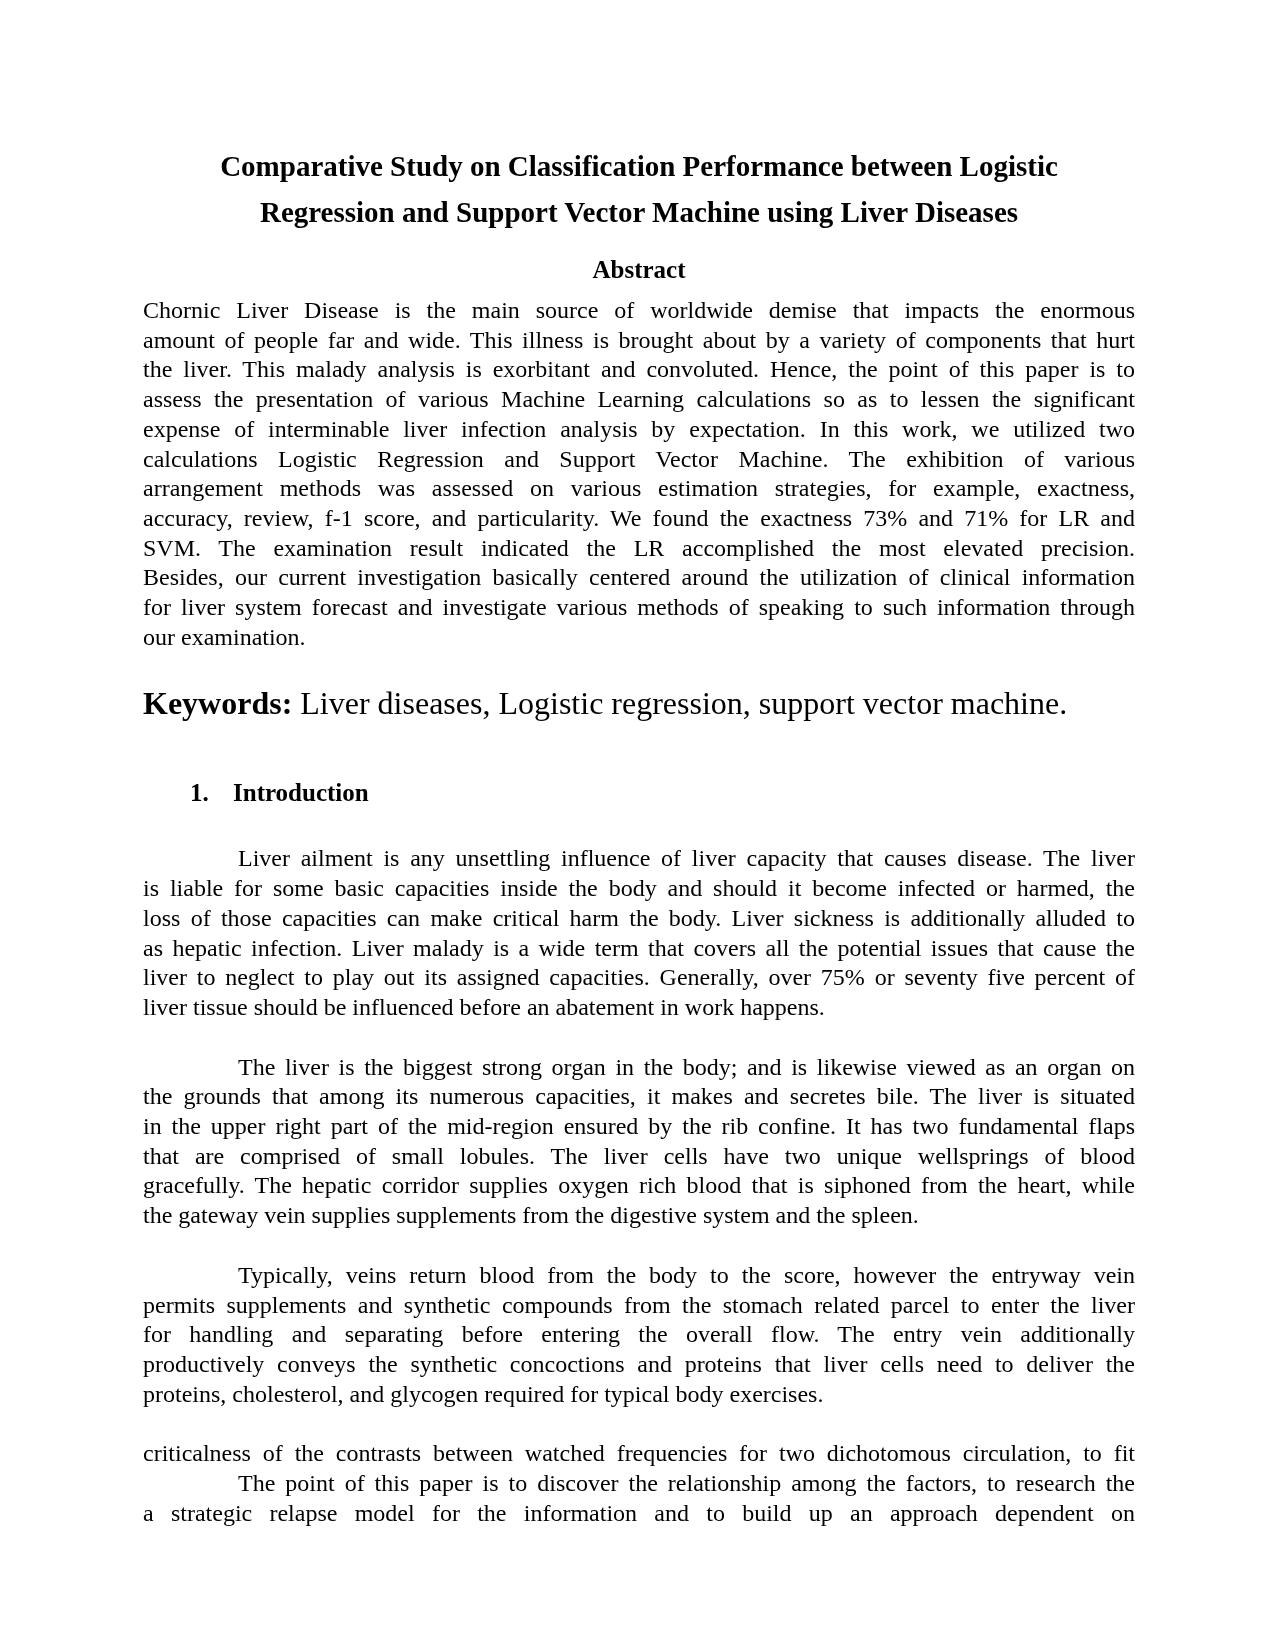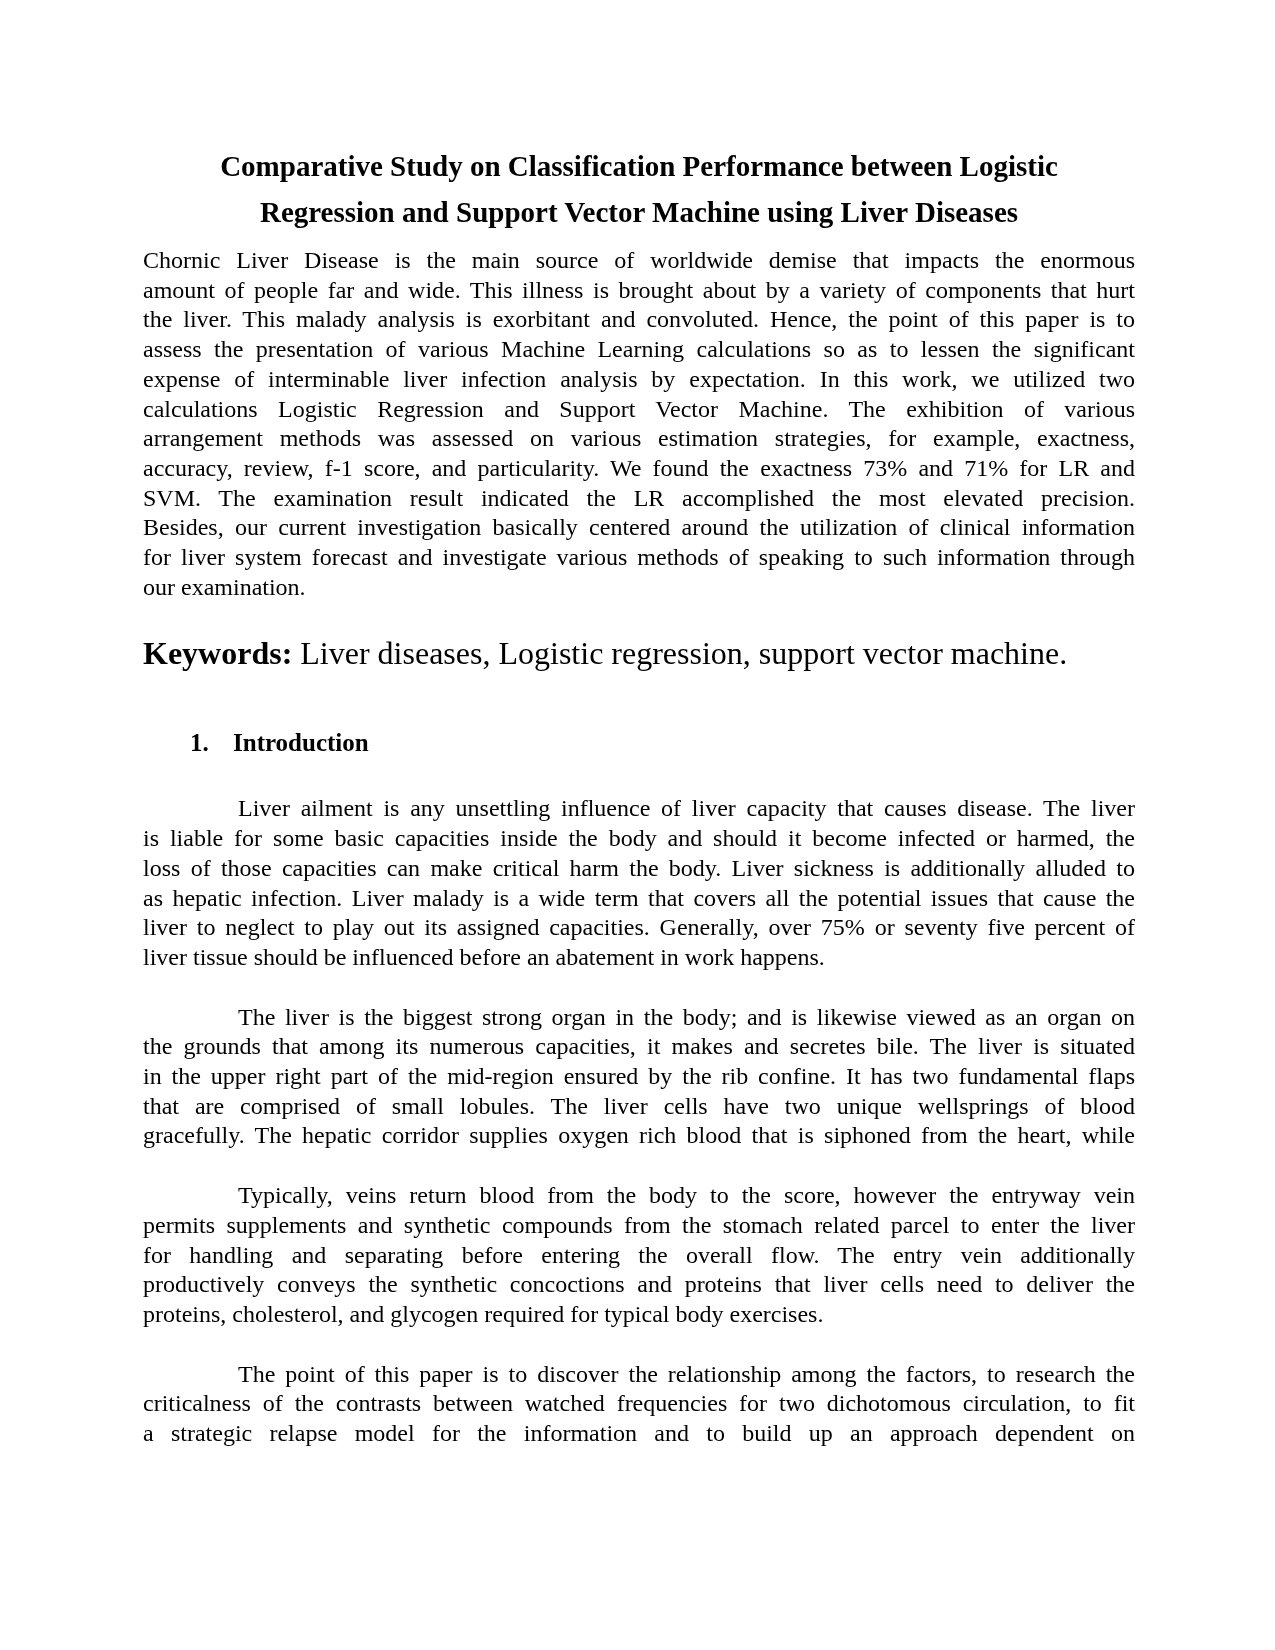--- a/index.html
+++ b/index.html
@@ -66,20 +66,21 @@
 </head>
 <body>
 
 <div class="doc">
 
   <div class="title">
     <div class="title-line">Comparative Study on Classification Performance between Logistic</div>
     <div class="title-line">Regression and Support Vector Machine using Liver Diseases</div>
   </div>
 
+  <div class="abs-heading">Abstract</div>
 
   <div class="para abstract-para">
       <div class="line jfull">Chornic Liver Disease is the main source of worldwide demise that impacts the enormous</div>
       <div class="line jfull">amount of people far and wide. This illness is brought about by a variety of components that hurt</div>
       <div class="line jfull">the liver. This malady analysis is exorbitant and convoluted. Hence, the point of this paper is to</div>
       <div class="line jfull">assess the presentation of various Machine Learning calculations so as to lessen the significant</div>
       <div class="line jfull">expense of interminable liver infection analysis by expectation. In this work, we utilized two</div>
       <div class="line jfull">calculations Logistic Regression and Support Vector Machine. The exhibition of various</div>
       <div class="line jfull">arrangement methods was assessed on various estimation strategies, for example, exactness,</div>
       <div class="line jfull">accuracy, review, f-1 score, and particularity. We found the exactness 73% and 71% for LR and</div>
@@ -105,29 +106,30 @@
       <div class="line jfull">liver to neglect to play out its assigned capacities. Generally, over 75% or seventy five percent of</div>
       <div class="line">liver tissue should be influenced before an abatement in work happens.</div>
     </div>
 
   <div class="para body-para">
       <div class="line jfull indent">The liver is the biggest strong organ in the body; and is likewise viewed as an organ on</div>
       <div class="line jfull">the grounds that among its numerous capacities, it makes and secretes bile. The liver is situated</div>
       <div class="line jfull">in the upper right part of the mid-region ensured by the rib confine. It has two fundamental flaps</div>
       <div class="line jfull">that are comprised of small lobules. The liver cells have two unique wellsprings of blood</div>
       <div class="line jfull">gracefully. The hepatic corridor supplies oxygen rich blood that is siphoned from the heart, while</div>
+      <div class="line">the gateway vein supplies supplements from the digestive system and the spleen.</div>
     </div>
 
   <div class="para body-para">
       <div class="line jfull indent">Typically, veins return blood from the body to the score, however the entryway vein</div>
       <div class="line jfull">permits supplements and synthetic compounds from the stomach related parcel to enter the liver</div>
       <div class="line jfull">for handling and separating before entering the overall flow. The entry vein additionally</div>
       <div class="line jfull">productively conveys the synthetic concoctions and proteins that liver cells need to deliver the</div>
       <div class="line">proteins, cholesterol, and glycogen required for typical body exercises.</div>
     </div>
 
   <div class="para body-para">
+      <div class="line jfull">criticalness of the contrasts between watched frequencies for two dichotomous circulation, to fit</div>
       <div class="line jfull indent">The point of this paper is to discover the relationship among the factors, to research the</div>
-      <div class="line jfull">criticalness of the contrasts between watched frequencies for two dichotomous circulation, to fit</div>
       <div class="line jfull">a strategic relapse model for the information and to build up an approach dependent on</div>
     </div>
 
 </div>
 
 </body></html>

